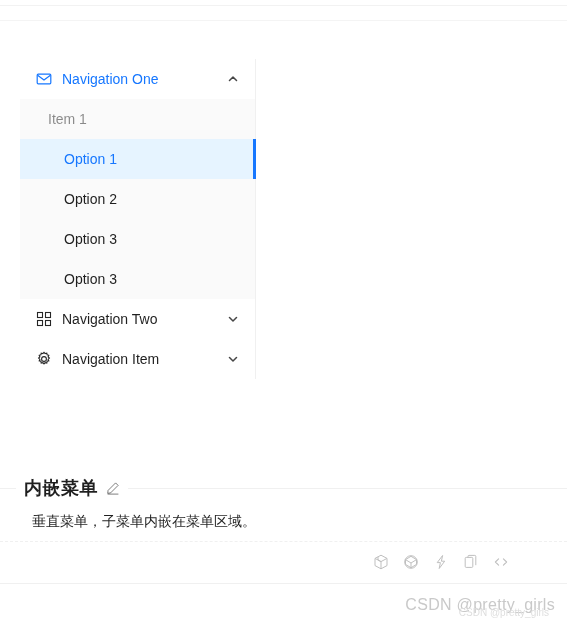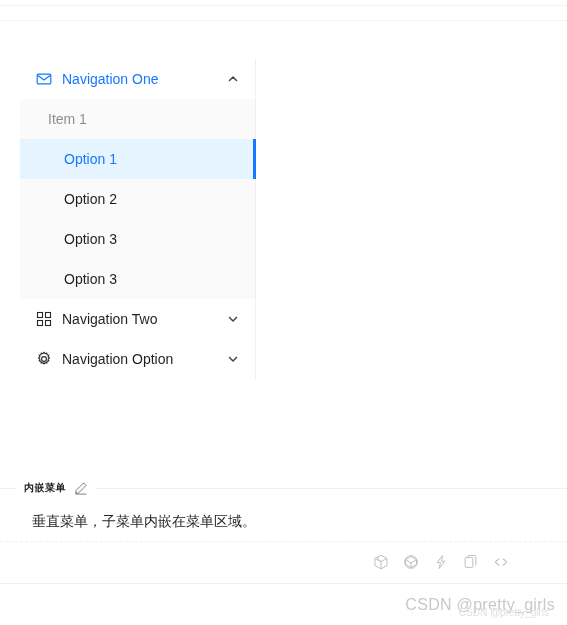--- a/index.html
+++ b/index.html
@@ -148,21 +148,21 @@
     background: #f0f0f0;
     flex: 0 0 16px;
   }
   .section-title-wrap {
     display: flex;
     align-items: center;
     padding: 0 8px;
     flex: 0 0 auto;
   }
   .section-title {
-    font-size: 10px;
+    font-size: 18px;
     font-weight: bold;
     color: rgba(0,0,0,0.88);
     letter-spacing: .5px;
   }
   .edit-icon {
     margin-left: 8px;
     width: 14px;
     height: 14px;
     display: inline-flex;
     align-items: center;
@@ -309,21 +309,21 @@
     <div class="menu-item">
       <span class="m-icon">
         <svg width="16" height="16" viewBox="0 0 16 16" fill="none" stroke="rgba(0,0,0,0.85)" stroke-width="1.1">
           <circle cx="8" cy="8" r="2.4"></circle>
           <path d="M8 1.3 L9.1 2.6 L10.8 2.1 L11.1 3.9 L12.8 4.3 L12.1 5.9 L13.4 7.1
                    L12.1 8.3 L12.8 9.9 L11.1 10.3 L10.8 12.1 L9.1 11.6 L8 12.9
                    L6.9 11.6 L5.2 12.1 L4.9 10.3 L3.2 9.9 L3.9 8.3 L2.6 7.1
                    L3.9 5.9 L3.2 4.3 L4.9 3.9 L5.2 2.1 L6.9 2.6 Z"></path>
         </svg>
       </span>
-      <span class="m-label">Navigation Option</span>
+      <span class="m-label">Navigation Item</span>
       <span class="m-arrow">
         <svg width="12" height="12" viewBox="0 0 12 12" fill="none" stroke="rgba(0,0,0,0.85)" stroke-width="1.5" stroke-linecap="round" stroke-linejoin="round">
           <path d="M2.5 4.5 L6 8 L9.5 4.5"></path>
         </svg>
       </span>
     </div>
 
   </nav>
 </div>
 

